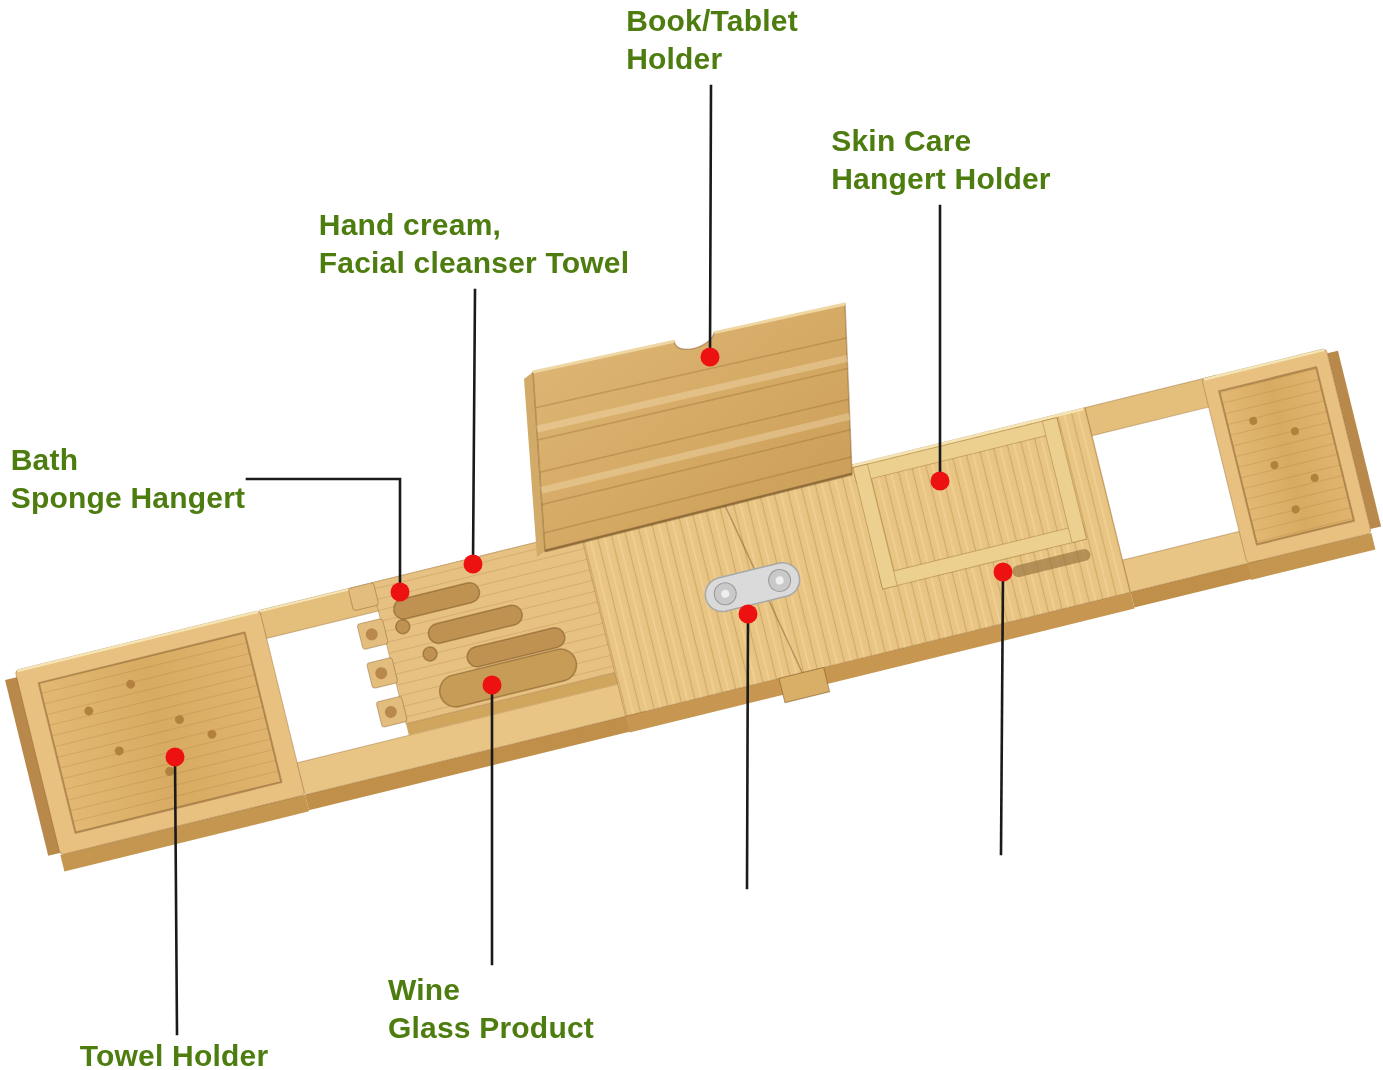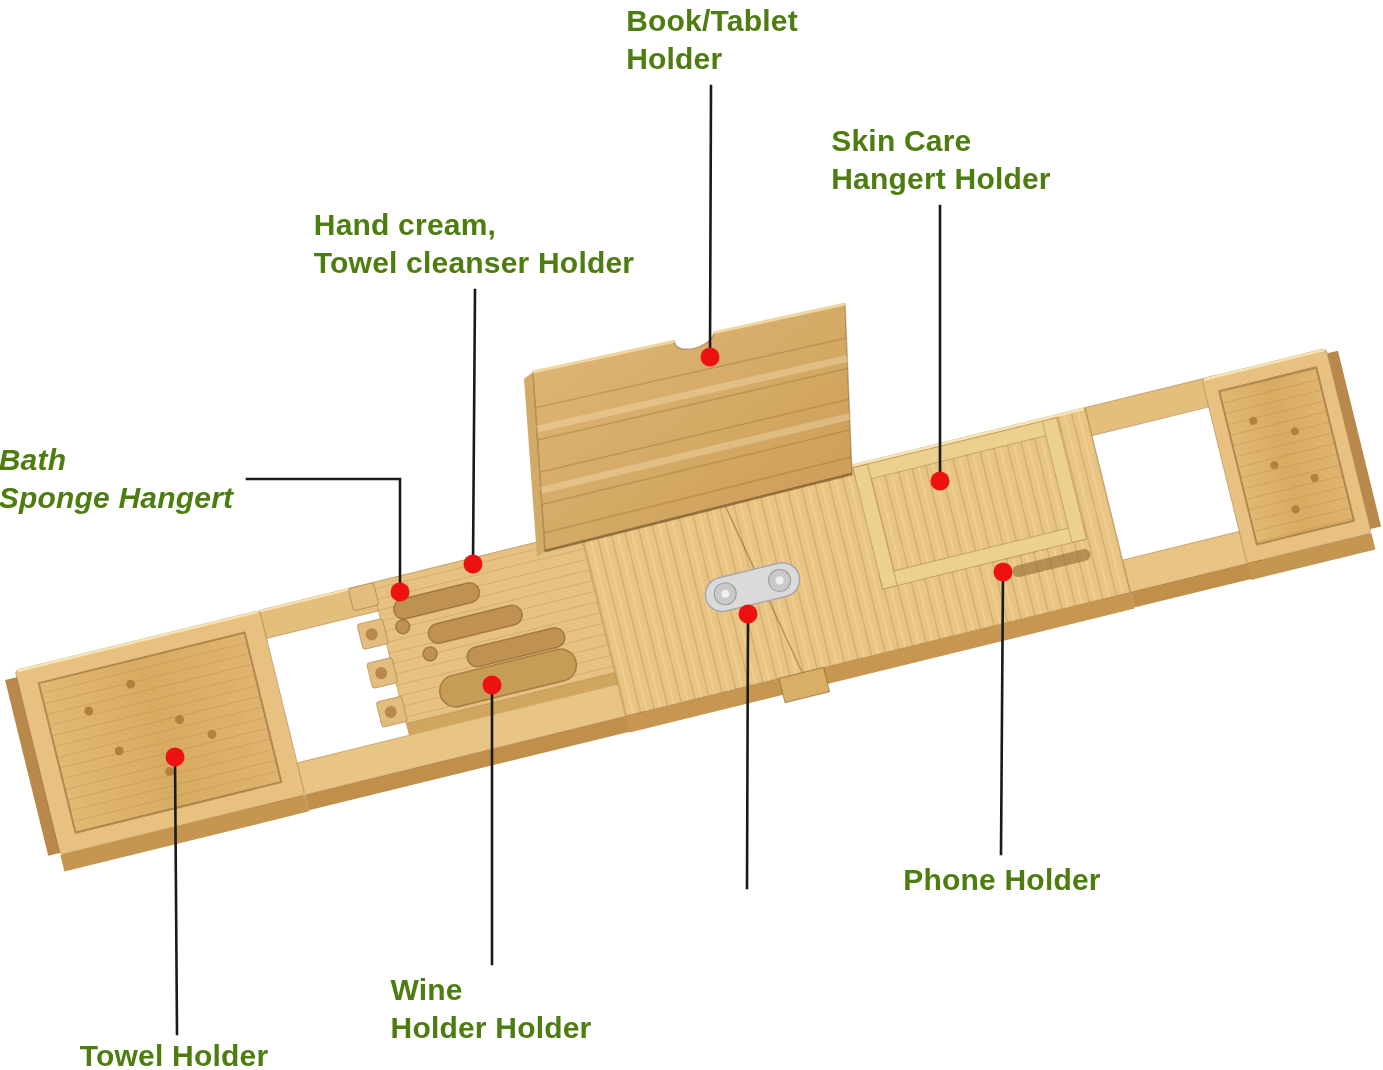--- a/index.html
+++ b/index.html
@@ -194,25 +194,24 @@
     </g>
   </svg>
 
   <div class="callout-label" style="left:712px; top:2px;">Book/Tablet
 Holder</div>
 
   <div class="callout-label" style="left:941px; top:122px;">Skin Care
 Hangert Holder</div>
 
   <div class="callout-label" style="left:474px; top:206px;">Hand cream,
-Towel cleanser Holder</div>
-
-  <div class="callout-label" style="left:116px; top:441px;font-style:italic;">Bath
+Facial cleanser Towel</div>
+
+  <div class="callout-label" style="left:128px; top:441px;">Bath
 Sponge Hangert</div>
 
   <div class="callout-label" style="left:174px; top:1037px;">Towel Holder</div>
 
   <div class="callout-label" style="left:491px; top:971px;">Wine
-Holder Holder</div>
-
-
-  <div class="callout-label" style="left:1002px; top:861px;">Phone Holder</div>
+Glass Product</div>
+
+
 </div>
 
 </body></html>

